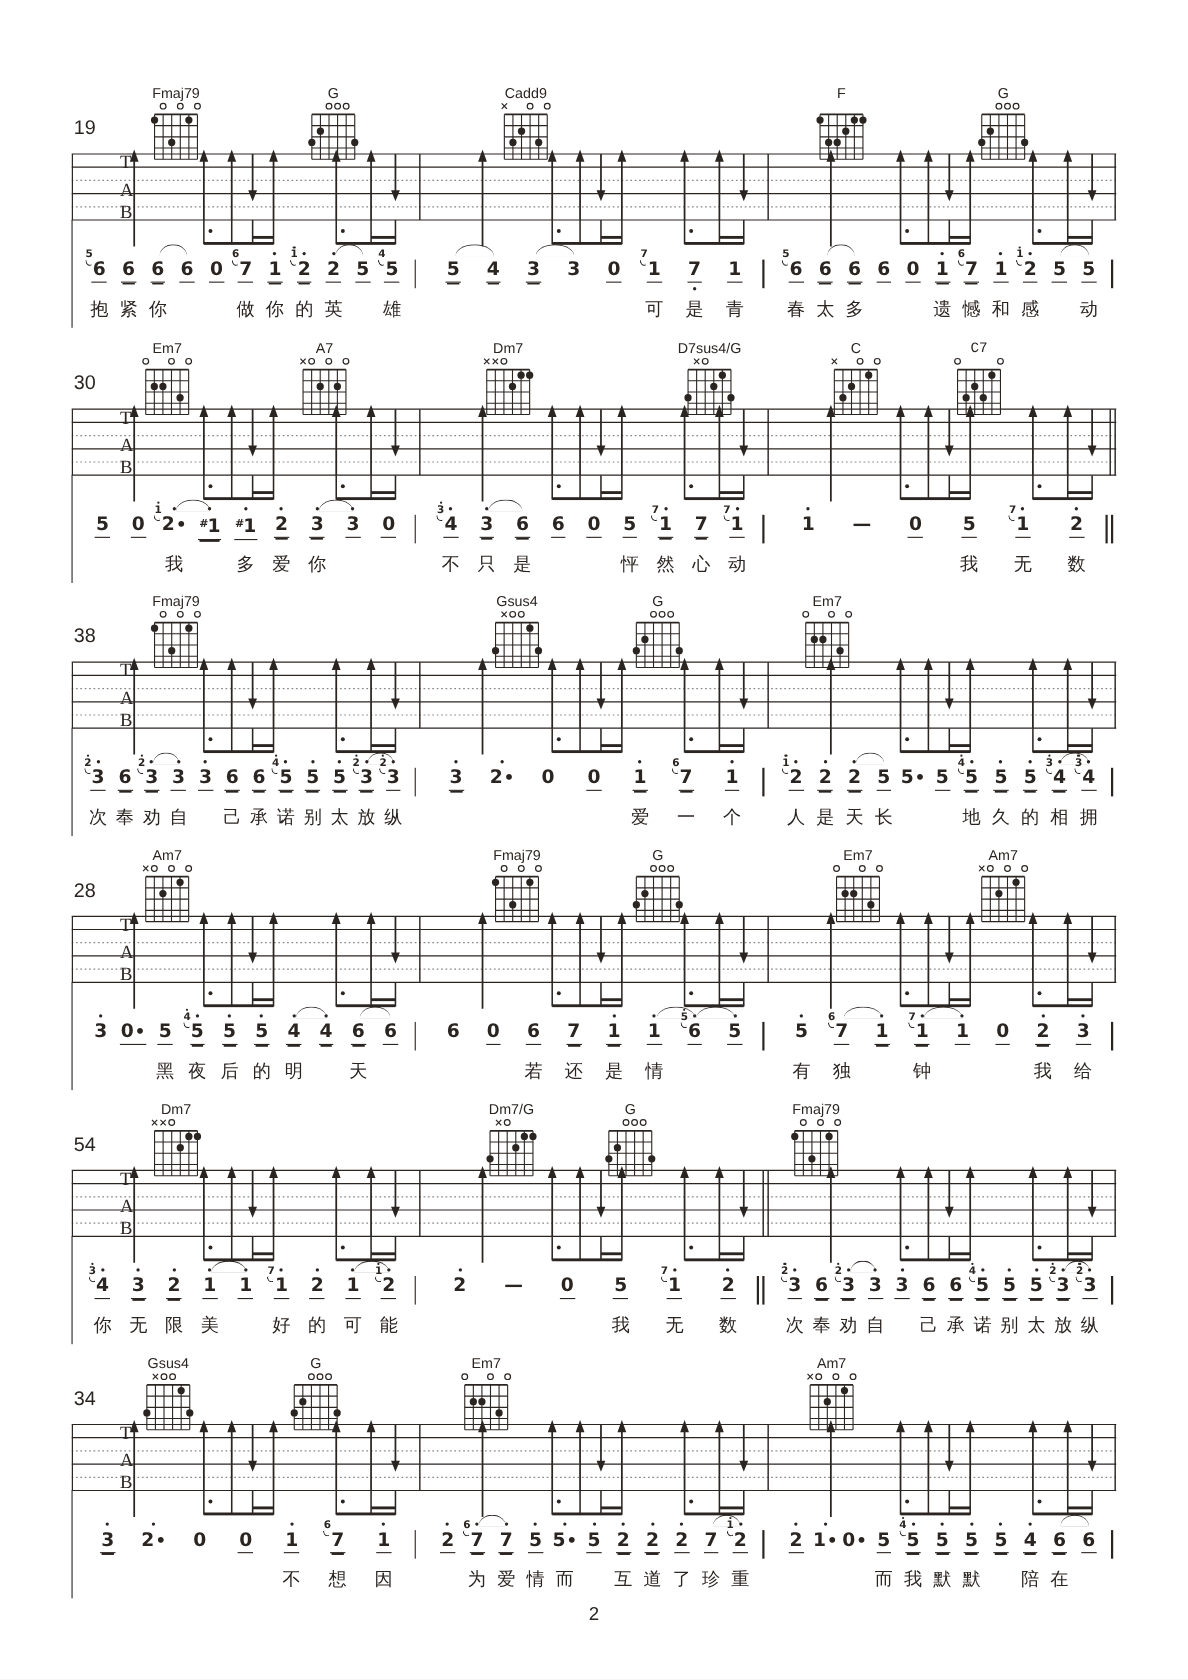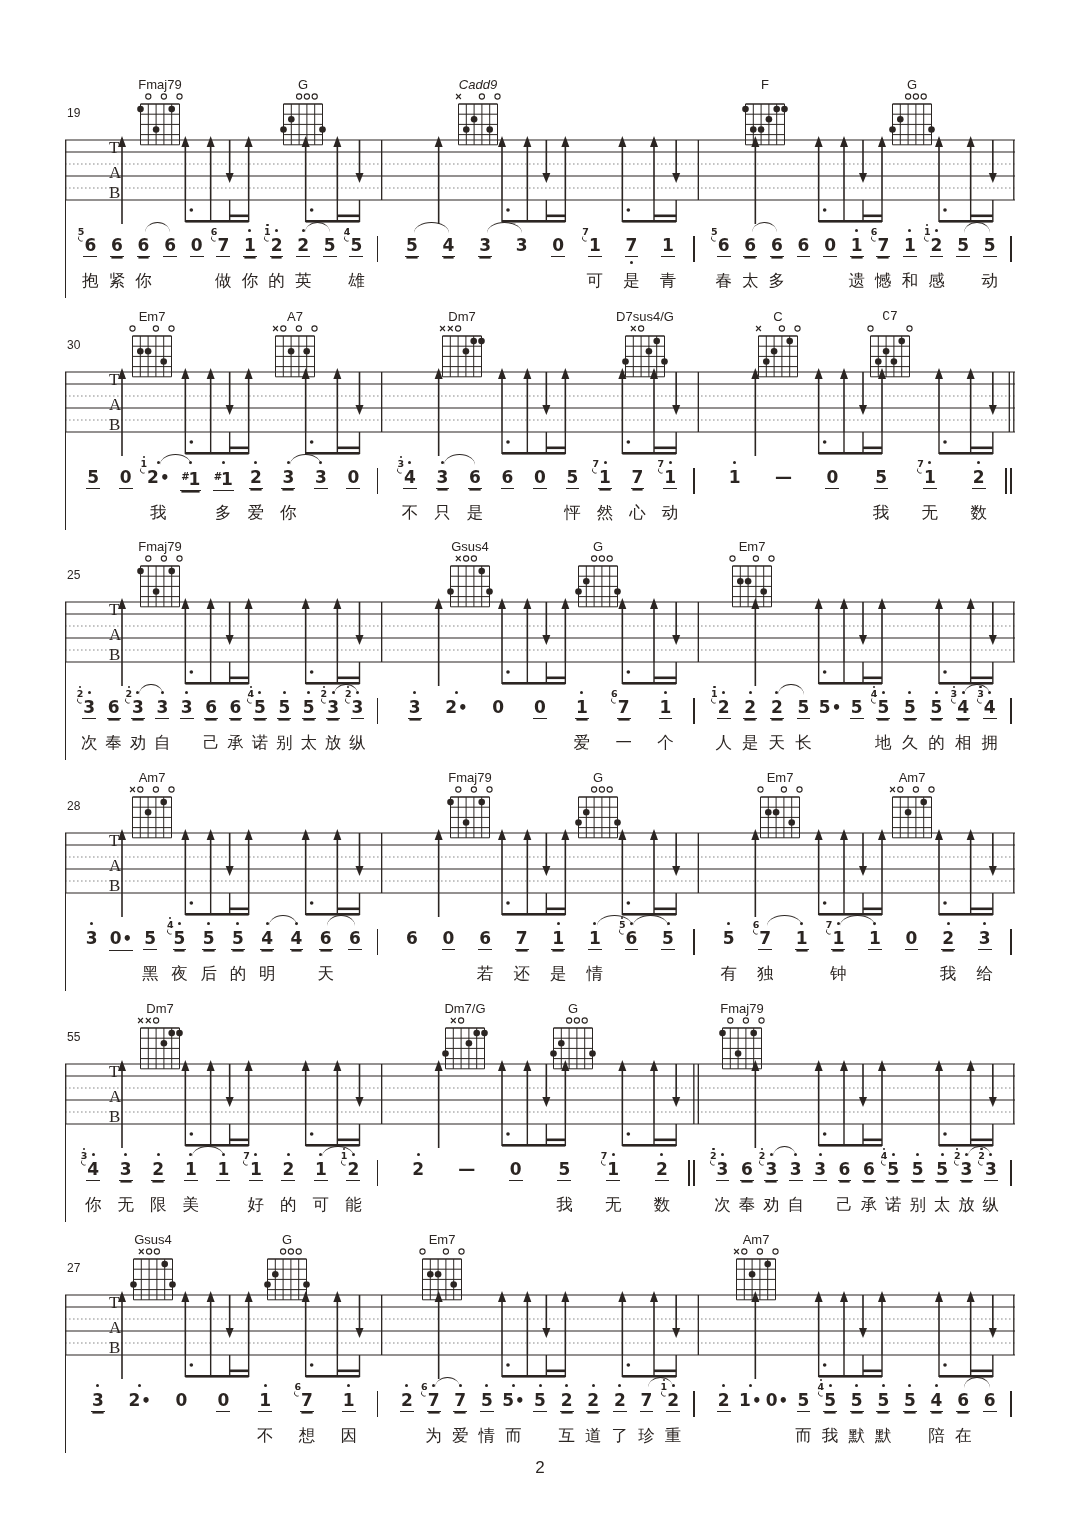--- a/index.html
+++ b/index.html
@@ -1,19 +1,19 @@
 <!DOCTYPE html>
 <html><head>
 <meta charset="utf-8">
 <style>
   html,body{margin:0;padding:0;background:#e8e8e8;}
   #page{position:relative;width:1080px;height:1527px;background:#ffffff;margin:0 auto;
         font-family:"Liberation Sans",sans-serif;color:#2b2522;overflow:hidden;}
   .system{position:absolute;left:65px;width:950px;height:228px;}
-  .mnum{position:absolute;left:2px;top:28px;font-size:12px;font-weight:500;}
+  .mnum{position:absolute;left:2px;top:28px;font-size:18px;font-weight:500;}
   .chord{position:absolute;top:0;width:64px;text-align:center;}
   .chord .cname{font-size:13px;line-height:13px;height:13px;white-space:nowrap;}
   .staffsvg{position:absolute;left:0;top:58px;}
   .sysline{position:absolute;left:0;top:122px;width:1.2px;height:98px;background:#2b2522;}
   .jline{position:absolute;left:0;top:156px;width:950px;height:66px;display:flex;}
   .jmeasure{flex:1;display:flex;align-items:flex-start;padding:0 4px 0 12px;}
   .jbar{width:8px;position:relative;flex:none;}
   .jbar i,.jbar b{position:absolute;top:2px;left:3px;width:1.6px;height:26px;background:#2b2522;}
   .jbar b{left:-2px;}
   .tok{flex:1;position:relative;text-align:center;height:64px;min-width:0;}
@@ -72,21 +72,21 @@
             <line x1="6.5" y1="13" x2="6.5" y2="53.8" stroke="#2b2522" stroke-width="1"></line>
             <line x1="14.3" y1="13" x2="14.3" y2="53.8" stroke="#2b2522" stroke-width="1"></line>
             <line x1="22.1" y1="13" x2="22.1" y2="53.8" stroke="#2b2522" stroke-width="1"></line>
             <line x1="29.9" y1="13" x2="29.9" y2="53.8" stroke="#2b2522" stroke-width="1"></line>
             <line x1="37.7" y1="13" x2="37.7" y2="53.8" stroke="#2b2522" stroke-width="1"></line>
             <line x1="45.5" y1="13" x2="45.5" y2="53.8" stroke="#2b2522" stroke-width="1"></line>
             <circle cx="6.5" cy="38.5" r="3.3" fill="#2b2522"></circle>
             <circle cx="14.3" cy="28.299999999999997" r="3.3" fill="#2b2522"></circle>
             <circle cx="45.5" cy="38.5" r="3.3" fill="#2b2522"></circle>
           </svg></div>
-        <div class="chord" style="left: 381px; font-style: italic;"><div class="cname">Cadd9</div><svg width="52" height="58">
+        <div class="chord" style="left: 381px;"><div class="cname">Cadd9</div><svg width="52" height="58">
             <line x1="4.1" y1="3" x2="8.9" y2="8" stroke="#2b2522" stroke-width="1.1"></line>
             <line x1="4.1" y1="8" x2="8.9" y2="3" stroke="#2b2522" stroke-width="1.1"></line>
             <circle cx="29.9" cy="5.5" r="2.6" fill="none" stroke="#2b2522" stroke-width="1.1"></circle>
             <circle cx="45.5" cy="5.5" r="2.6" fill="none" stroke="#2b2522" stroke-width="1.1"></circle>
             <line x1="6.5" y1="13" x2="45.5" y2="13" stroke="#2b2522" stroke-width="1.6"></line>
             <line x1="6.5" y1="23.2" x2="45.5" y2="23.2" stroke="#2b2522" stroke-width="1"></line>
             <line x1="6.5" y1="33.4" x2="45.5" y2="33.4" stroke="#2b2522" stroke-width="1"></line>
             <line x1="6.5" y1="43.599999999999994" x2="45.5" y2="43.599999999999994" stroke="#2b2522" stroke-width="1"></line>
             <line x1="6.5" y1="53.8" x2="45.5" y2="53.8" stroke="#2b2522" stroke-width="1"></line>
             <line x1="6.5" y1="13" x2="6.5" y2="53.8" stroke="#2b2522" stroke-width="1"></line>
@@ -550,21 +550,21 @@
             <div class="tok u1"><div class="dg"><div class="gr">7</div>1<div class="oda"></div></div><div class="ly">无</div></div>
             <div class="tok u1"><div class="dg">2<div class="oda"></div></div><div class="ly">数</div></div>
           </div>
           <div class="jbar">
             <i></i>
             <b></b>
           </div>
         </div>
       </div>
       <div class="system" style="top: 540px;">
-        <div class="mnum">25</div>
+        <div class="mnum">38</div>
         <div class="chord" style="left: 63px;"><div class="cname">Fmaj79</div><svg width="52" height="58">
             <circle cx="14.3" cy="5.5" r="2.6" fill="none" stroke="#2b2522" stroke-width="1.1"></circle>
             <circle cx="29.9" cy="5.5" r="2.6" fill="none" stroke="#2b2522" stroke-width="1.1"></circle>
             <circle cx="45.5" cy="5.5" r="2.6" fill="none" stroke="#2b2522" stroke-width="1.1"></circle>
             <line x1="6.5" y1="13" x2="45.5" y2="13" stroke="#2b2522" stroke-width="1.6"></line>
             <line x1="6.5" y1="23.2" x2="45.5" y2="23.2" stroke="#2b2522" stroke-width="1"></line>
             <line x1="6.5" y1="33.4" x2="45.5" y2="33.4" stroke="#2b2522" stroke-width="1"></line>
             <line x1="6.5" y1="43.599999999999994" x2="45.5" y2="43.599999999999994" stroke="#2b2522" stroke-width="1"></line>
             <line x1="6.5" y1="53.8" x2="45.5" y2="53.8" stroke="#2b2522" stroke-width="1"></line>
             <line x1="6.5" y1="13" x2="6.5" y2="53.8" stroke="#2b2522" stroke-width="1"></line>
@@ -1026,21 +1026,21 @@
             <div class="tok u1"><div class="dg">0</div></div>
             <div class="tok u2"><div class="dg">2<div class="oda"></div></div><div class="ly">我</div></div>
             <div class="tok u1"><div class="dg">3<div class="oda"></div></div><div class="ly">给</div></div>
           </div>
           <div class="jbar">
             <i></i>
           </div>
         </div>
       </div>
       <div class="system" style="top: 1002px;">
-        <div class="mnum">55</div>
+        <div class="mnum">54</div>
         <div class="chord" style="left: 63px;"><div class="cname">Dm7</div><svg width="52" height="58">
             <line x1="4.1" y1="3" x2="8.9" y2="8" stroke="#2b2522" stroke-width="1.1"></line>
             <line x1="4.1" y1="8" x2="8.9" y2="3" stroke="#2b2522" stroke-width="1.1"></line>
             <line x1="11.9" y1="3" x2="16.7" y2="8" stroke="#2b2522" stroke-width="1.1"></line>
             <line x1="11.9" y1="8" x2="16.7" y2="3" stroke="#2b2522" stroke-width="1.1"></line>
             <circle cx="22.1" cy="5.5" r="2.6" fill="none" stroke="#2b2522" stroke-width="1.1"></circle>
             <line x1="6.5" y1="13" x2="45.5" y2="13" stroke="#2b2522" stroke-width="1.6"></line>
             <line x1="6.5" y1="23.2" x2="45.5" y2="23.2" stroke="#2b2522" stroke-width="1"></line>
             <line x1="6.5" y1="33.4" x2="45.5" y2="33.4" stroke="#2b2522" stroke-width="1"></line>
             <line x1="6.5" y1="43.599999999999994" x2="45.5" y2="43.599999999999994" stroke="#2b2522" stroke-width="1"></line>
@@ -1257,21 +1257,21 @@
             <div class="tok u2"><div class="dg">5<div class="oda"></div></div><div class="ly">太</div></div>
             <div class="tok u2"><div class="arc"></div><div class="dg"><div class="gr">2<div class="gd"></div></div>3<div class="oda"></div></div><div class="ly">放</div></div>
             <div class="tok u1"><div class="dg"><div class="gr">2<div class="gd"></div></div>3<div class="oda"></div></div><div class="ly">纵</div></div>
           </div>
           <div class="jbar">
             <i></i>
           </div>
         </div>
       </div>
       <div class="system" style="top: 1233px;">
-        <div class="mnum">27</div>
+        <div class="mnum">34</div>
         <div class="chord" style="left: 56px;"><div class="cname">Gsus4</div><svg width="52" height="58">
             <line x1="11.9" y1="3" x2="16.7" y2="8" stroke="#2b2522" stroke-width="1.1"></line>
             <line x1="11.9" y1="8" x2="16.7" y2="3" stroke="#2b2522" stroke-width="1.1"></line>
             <circle cx="22.1" cy="5.5" r="2.6" fill="none" stroke="#2b2522" stroke-width="1.1"></circle>
             <circle cx="29.9" cy="5.5" r="2.6" fill="none" stroke="#2b2522" stroke-width="1.1"></circle>
             <line x1="6.5" y1="13" x2="45.5" y2="13" stroke="#2b2522" stroke-width="1.6"></line>
             <line x1="6.5" y1="23.2" x2="45.5" y2="23.2" stroke="#2b2522" stroke-width="1"></line>
             <line x1="6.5" y1="33.4" x2="45.5" y2="33.4" stroke="#2b2522" stroke-width="1"></line>
             <line x1="6.5" y1="43.599999999999994" x2="45.5" y2="43.599999999999994" stroke="#2b2522" stroke-width="1"></line>
             <line x1="6.5" y1="53.8" x2="45.5" y2="53.8" stroke="#2b2522" stroke-width="1"></line>

